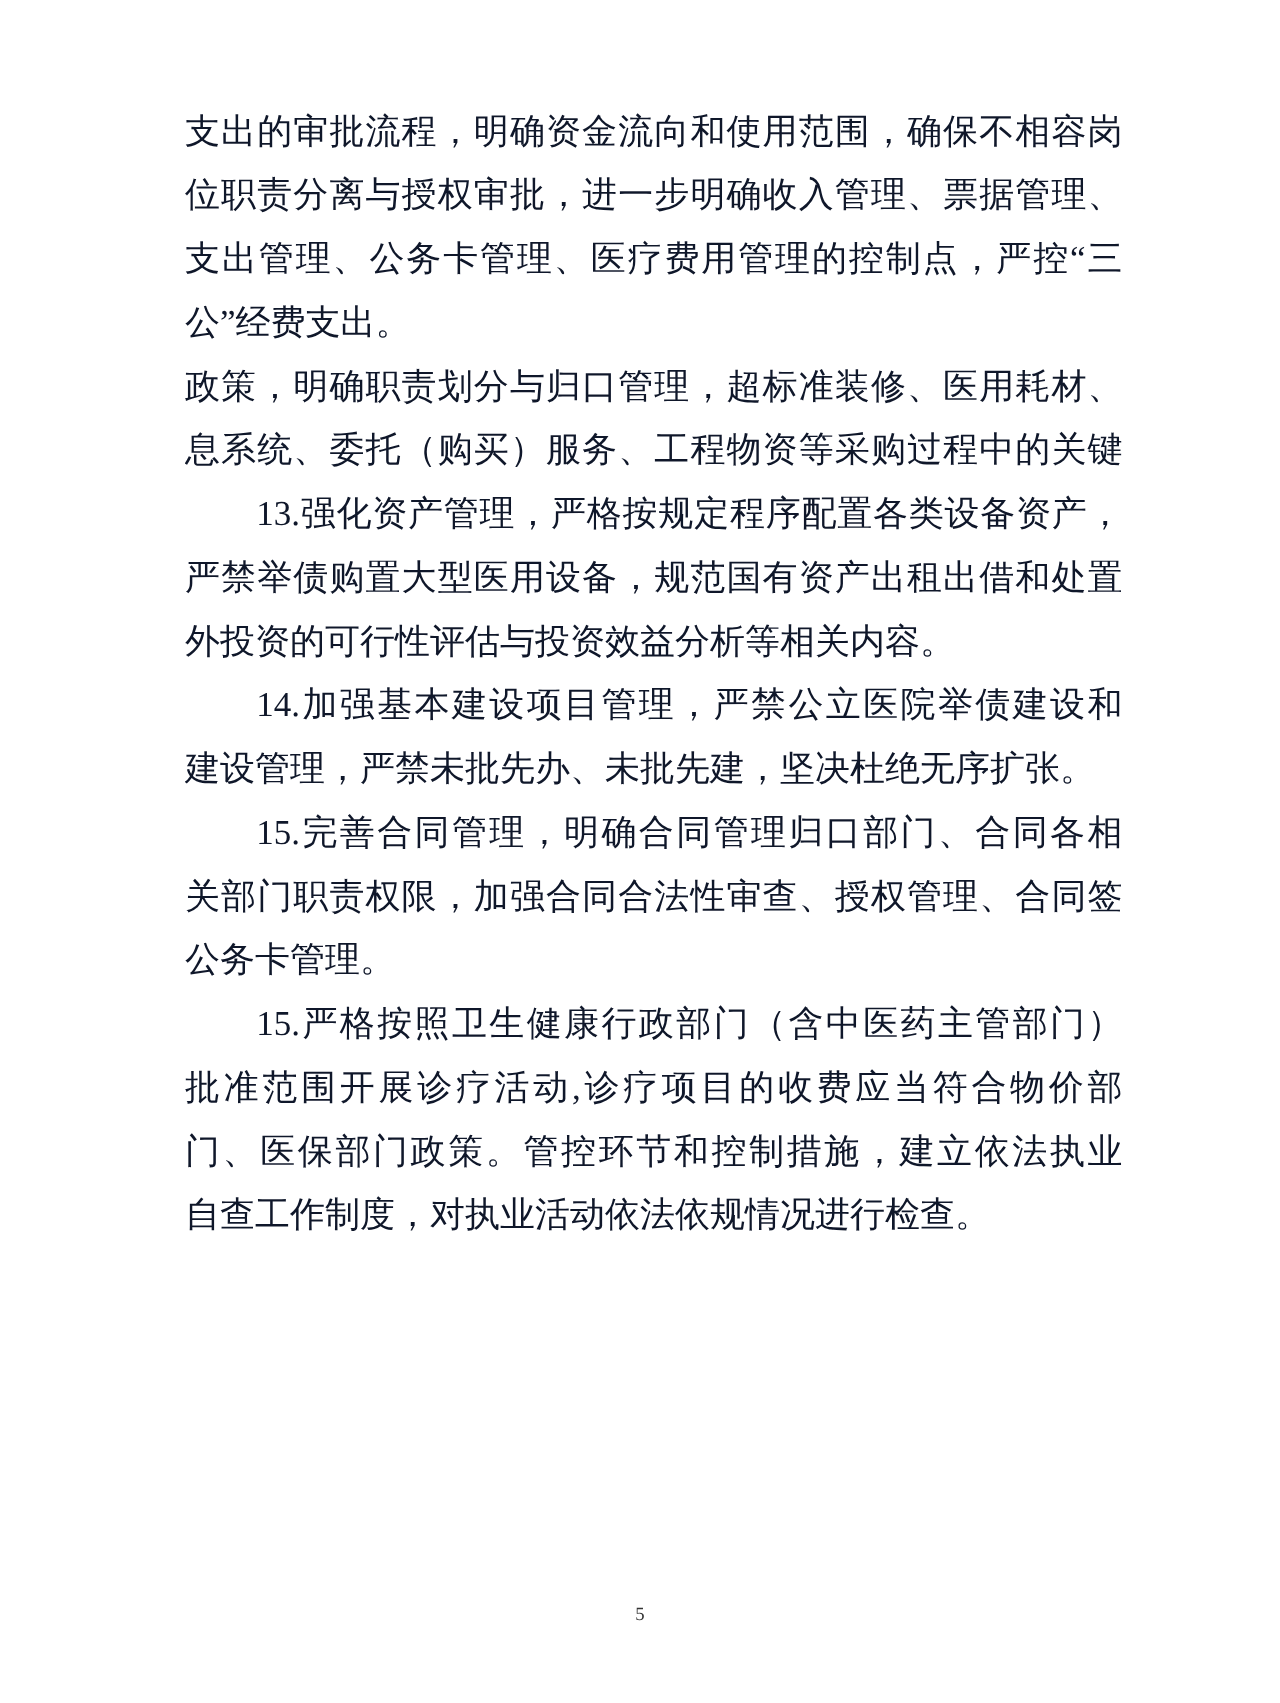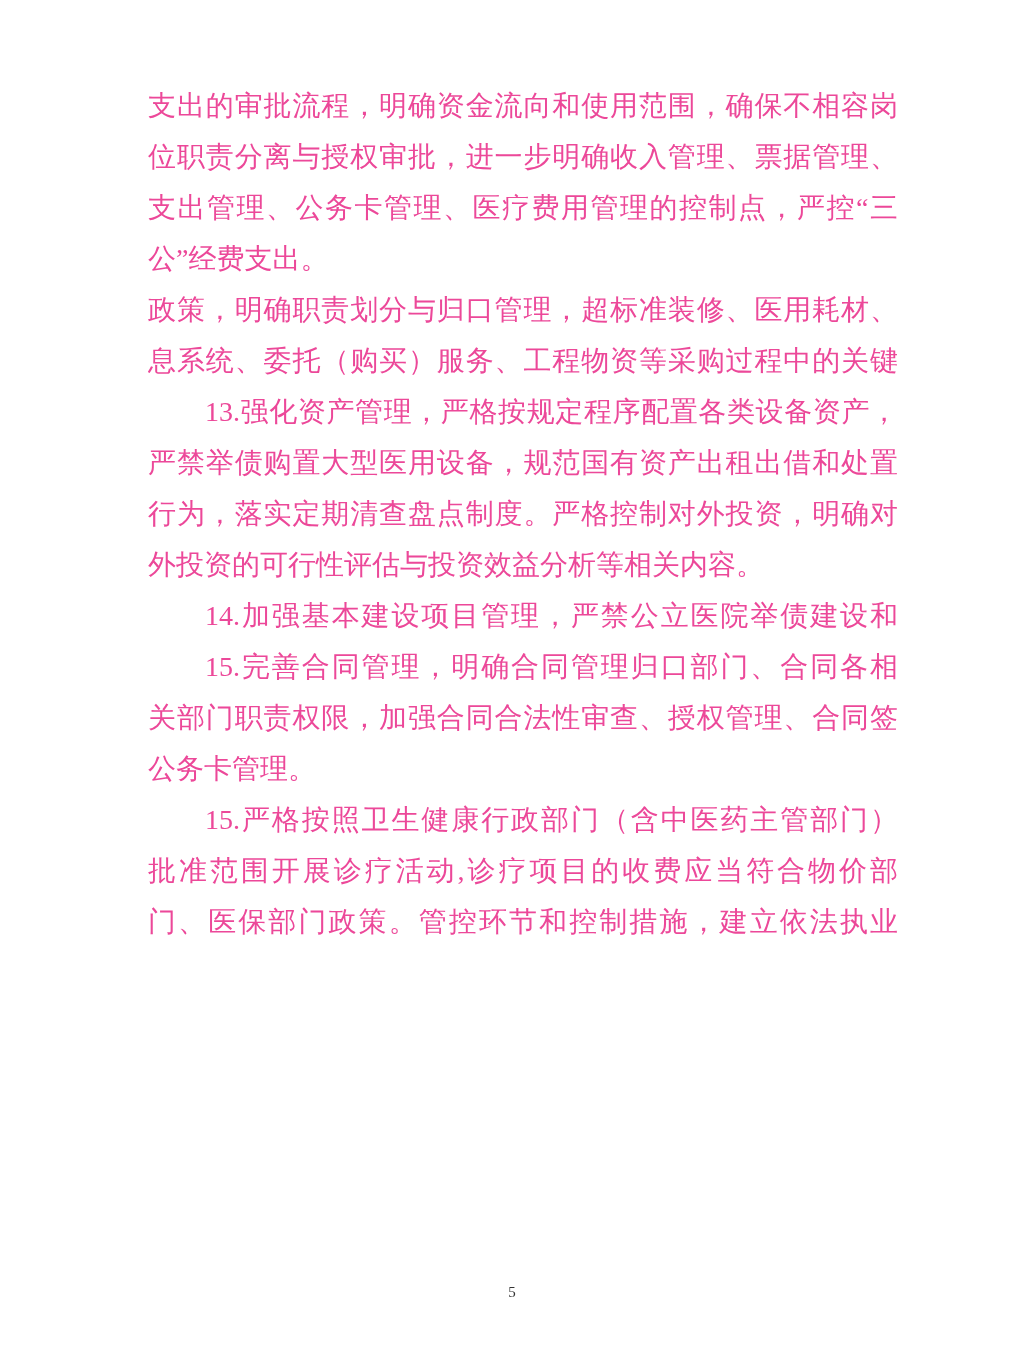--- a/index.html
+++ b/index.html
@@ -22,21 +22,21 @@
     width: 750px;
   }
   .para {
     margin: 0;
     padding: 0;
   }
   .line {
     font-size: 28px;
     line-height: 51px;
     height: 51px;
-    color: #ec4899;
+    color: #0f172a;
     text-align: justify;
     text-align-last: justify;
     text-justify: inter-character;
     overflow: hidden;
   }
   .line.last {
     text-align-last: left;
   }
   .line.indent {
     text-indent: 57px;
@@ -63,31 +63,32 @@
         <div class="line">支出管理、公务卡管理、医疗费用管理的控制点，严控“三</div>
         <div class="line last">公”经费支出。</div>
       </div>
       <div class="para">
         <div class="line">政策，明确职责划分与归口管理，超标准装修、医用耗材、仪</div>
         <div class="line">息系统、委托（购买）服务、工程物资等采购过程中的关键</div>
       </div>
       <div class="para">
         <div class="line indent">13.强化资产管理，严格按规定程序配置各类设备资产，</div>
         <div class="line">严禁举债购置大型医用设备，规范国有资产出租出借和处置</div>
-        <div class="line">行为，落实定期清查盘点制度。严格控制对外投资，明确对</div>
         <div class="line last">外投资的可行性评估与投资效益分析等相关内容。</div>
       </div>
       <div class="para">
         <div class="line indent">14.加强基本建设项目管理，严禁公立医院举债建设和</div>
+        <div class="line last">建设管理，严禁未批先办、未批先建，坚决杜绝无序扩张。</div>
       </div>
       <div class="para">
         <div class="line indent">15.完善合同管理，明确合同管理归口部门、合同各相</div>
         <div class="line">关部门职责权限，加强合同合法性审查、授权管理、合同签</div>
         <div class="line last">公务卡管理。</div>
       </div>
       <div class="para">
         <div class="line indent">15.严格按照卫生健康行政部门（含中医药主管部门）</div>
         <div class="line">批准范围开展诊疗活动,诊疗项目的收费应当符合物价部</div>
         <div class="line">门、医保部门政策。管控环节和控制措施，建立依法执业</div>
+        <div class="line last">自查工作制度，对执业活动依法依规情况进行检查。</div>
       </div>
     </div>
   <div class="page-number">5</div>
 </div>
 
 </body></html>

